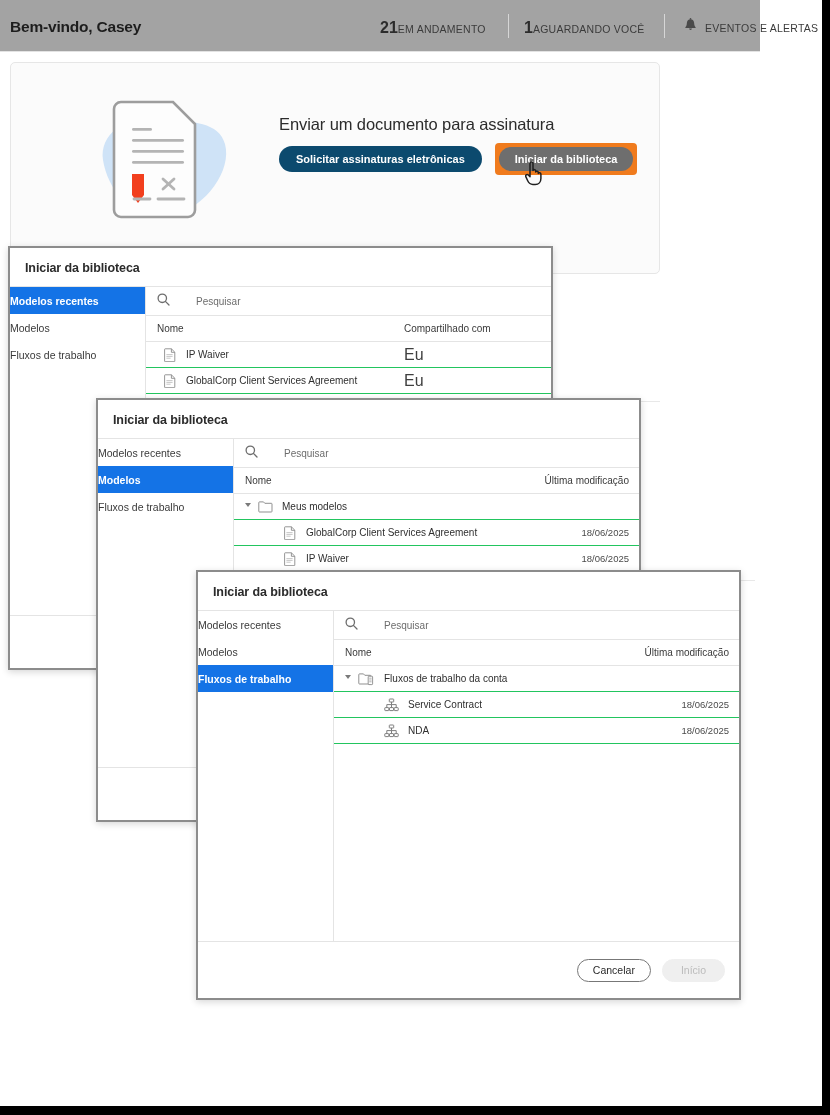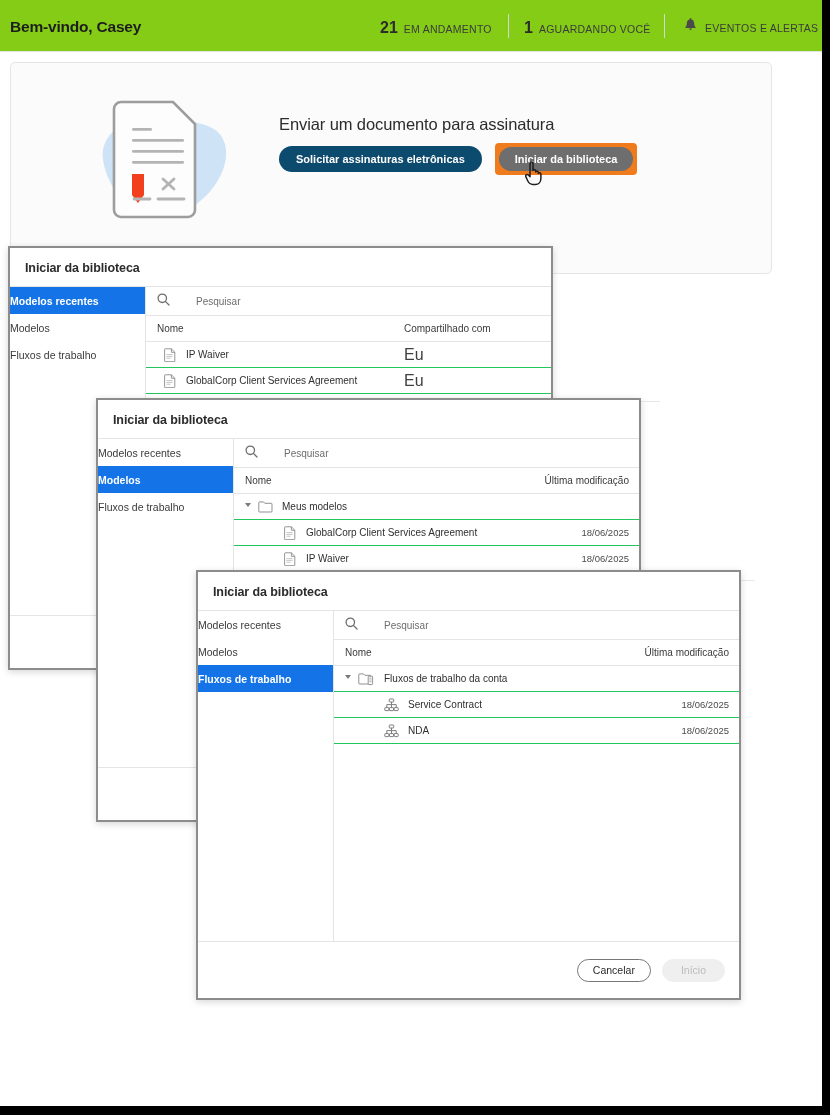--- a/index.html
+++ b/index.html
@@ -22,53 +22,53 @@
     position: absolute;
     left: 0; top: 0;
     width: 822px; height: 1106px;
     background: #ffffff;
     overflow: hidden;
   }
 
   
   #topbar {
     position: absolute; left: 0; top: 0;
-    width: 822px; height: 52px;
-    background: #84cc16;
+    width: 760px; height: 52px;
+    background: #a3a3a3;
     border-bottom: 1px solid #e3e3e3;
   }
   #welcome {
     position: absolute; left: 10px; top: 18px;
     font-size: 15.5px; font-weight: bold; color: #1d1d1d;
     letter-spacing: -0.2px;
   }
   .stat {
     position: absolute; top: 19px;
-    display: flex; align-items: baseline; gap: 6px;
+    display: flex; align-items: baseline; gap: 0;
     white-space: nowrap;
   }
   .stat .num { font-size: 16px; font-weight: bold; color: #2c2c2c; }
   .stat .lbl { font-size: 10.5px; color: #3b3b3b; letter-spacing: 0.25px; }
   #stat-progress { left: 380px; }
   #stat-waiting  { left: 524px; }
   .vdiv {
     position: absolute; top: 14px; width: 1px; height: 24px; background: #d6d6d6;
   }
   #vdiv-1 { left: 508px; }
   #vdiv-2 { left: 664px; }
   #alerts {
     position: absolute; left: 684px; top: 18px;
     display: flex; align-items: center; gap: 8px; white-space: nowrap;
   }
   #alerts .lbl { font-size: 10.5px; color: #3b3b3b; letter-spacing: 0.25px; }
 
   
   #hero {
     position: absolute; left: 10px; top: 62px;
-    width: 762px; height: 212px;
+    width: 650px; height: 212px;
     background: #fbfbfb;
     border: 1px solid #e6e6e6;
     border-radius: 5px;
   }
   #hero-art {
     position: absolute; left: 78px; top: 25px;
     width: 160px; height: 155px;
   }
   #hero-body { position: absolute; left: 268px; top: 52px; width: 500px; }
   #hero-title {

